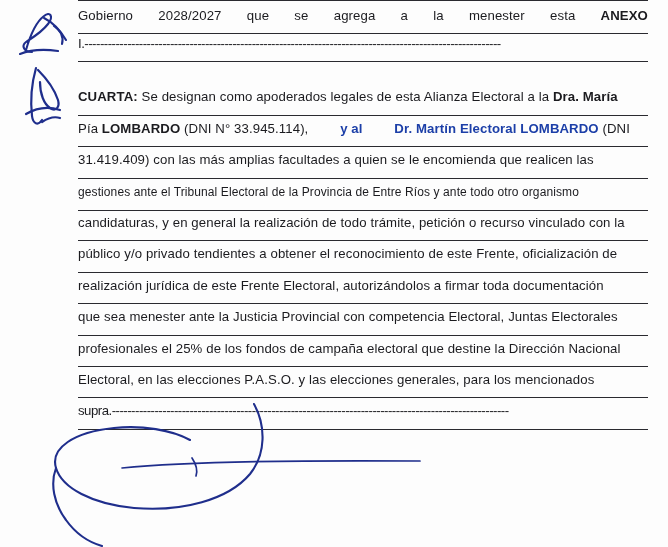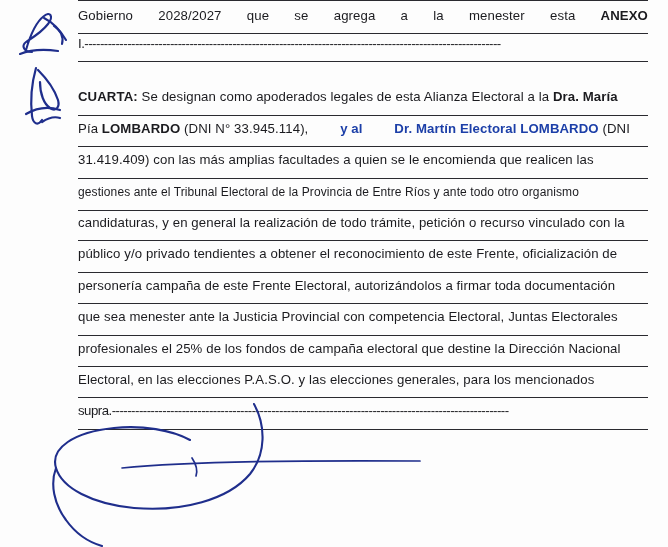--- a/index.html
+++ b/index.html
@@ -116,21 +116,21 @@
     <div class="line">
       <span class="txt" style="font-size:12px;">gestiones ante el Tribunal Electoral de la Provincia de Entre Ríos y ante todo otro organismo</span>
     </div>
     <div class="line">
       <span class="txt">candidaturas, y en general la realización de todo trámite, petición o recurso vinculado con la</span>
     </div>
     <div class="line">
       <span class="txt">público y/o privado tendientes a obtener el reconocimiento de este Frente, oficialización de</span>
     </div>
     <div class="line">
-      <span class="txt">personería campaña de este Frente Electoral, autorizándolos a firmar toda documentación</span>
+      <span class="txt">realización jurídica de este Frente Electoral, autorizándolos a firmar toda documentación</span>
     </div>
     <div class="line">
       <span class="txt">que sea menester ante la Justicia Provincial con competencia Electoral, Juntas Electorales</span>
     </div>
     <div class="line">
       <span class="txt">profesionales el 25% de los fondos de campaña electoral que destine la Dirección Nacional</span>
     </div>
     <div class="line">
       <span class="txt">Electoral, en las elecciones P.A.S.O. y las elecciones generales, para los mencionados</span>
     </div>

